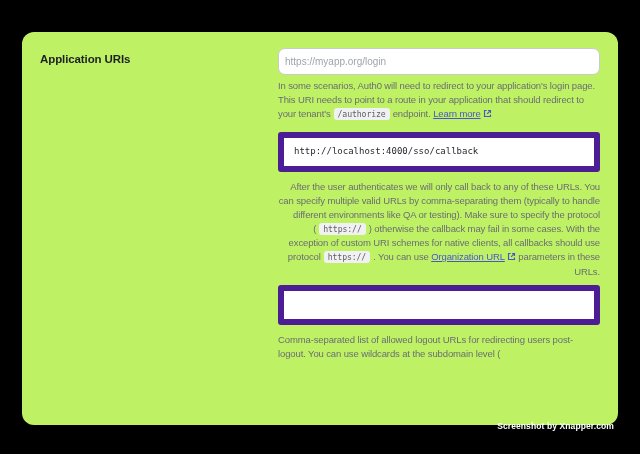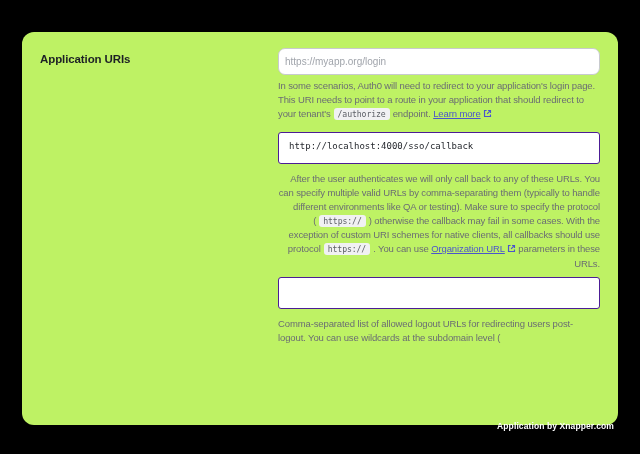--- a/index.html
+++ b/index.html
@@ -50,22 +50,22 @@
     font-size: 10px;
     color: #26292f;
     margin-bottom: 4px;
     outline: none;
     background: #ffffff;
   }
   .text-input::placeholder { color: #a0a4ab; }
   .url-textarea {
     display: block;
     width: 100%;
-    height: 32px;
-    border: 1px solid #4c1d95;
+    height: 40px;
+    border: 6px solid #4c1d95;
     border-radius: 3px;
     padding: 7px 10px;
     font-family: "DejaVu Sans Mono", monospace;
     font-size: 9px;
     color: #26292f;
     margin-bottom: 8px;
     outline: none;
     resize: none;
     background: #ffffff;
     line-height: 12px;
@@ -133,13 +133,13 @@
             <path d="M5.6 1.7 H8.3 V4.4"></path>
             <path d="M8.1 1.9 L4.6 5.4"></path>
           </svg></span><span> parameters in these URLs.</span></p>
 
     <textarea class="url-textarea" spellcheck="false" style=""></textarea>
     <p class="desc desc-3"><span>Comma-separated list of allowed logout URLs for redirecting users post-logout. You can use wildcards at the subdomain level (</span></p>
 
   </div>
 </div>
 
-<div class="watermark">Application by Xnapper.com</div>
+<div class="watermark">Screenshot by Xnapper.com</div>
 
 </body></html>

